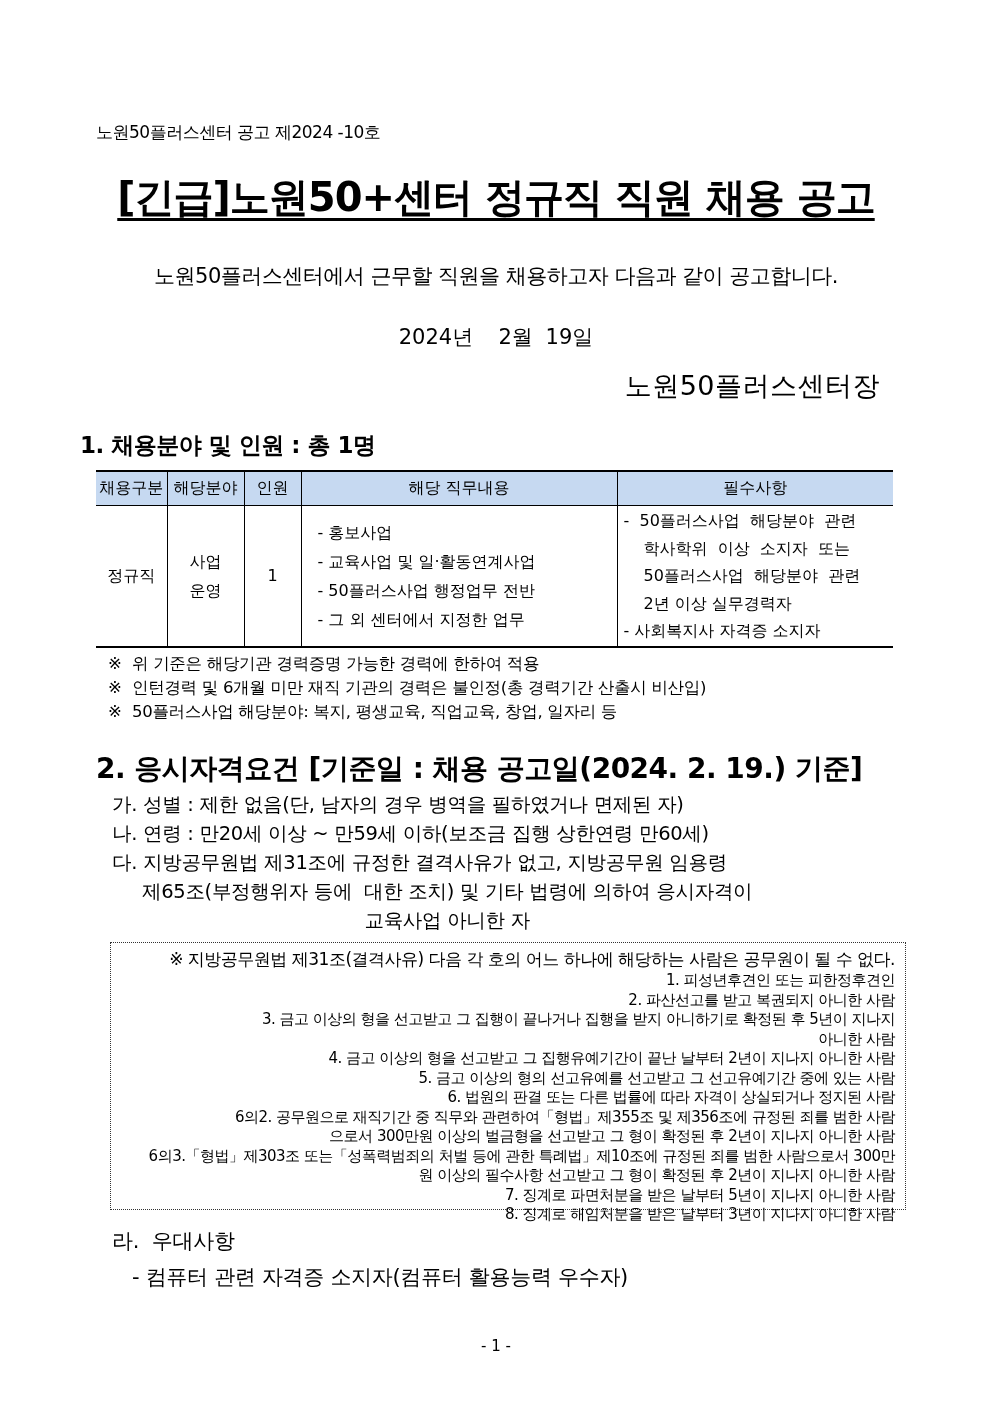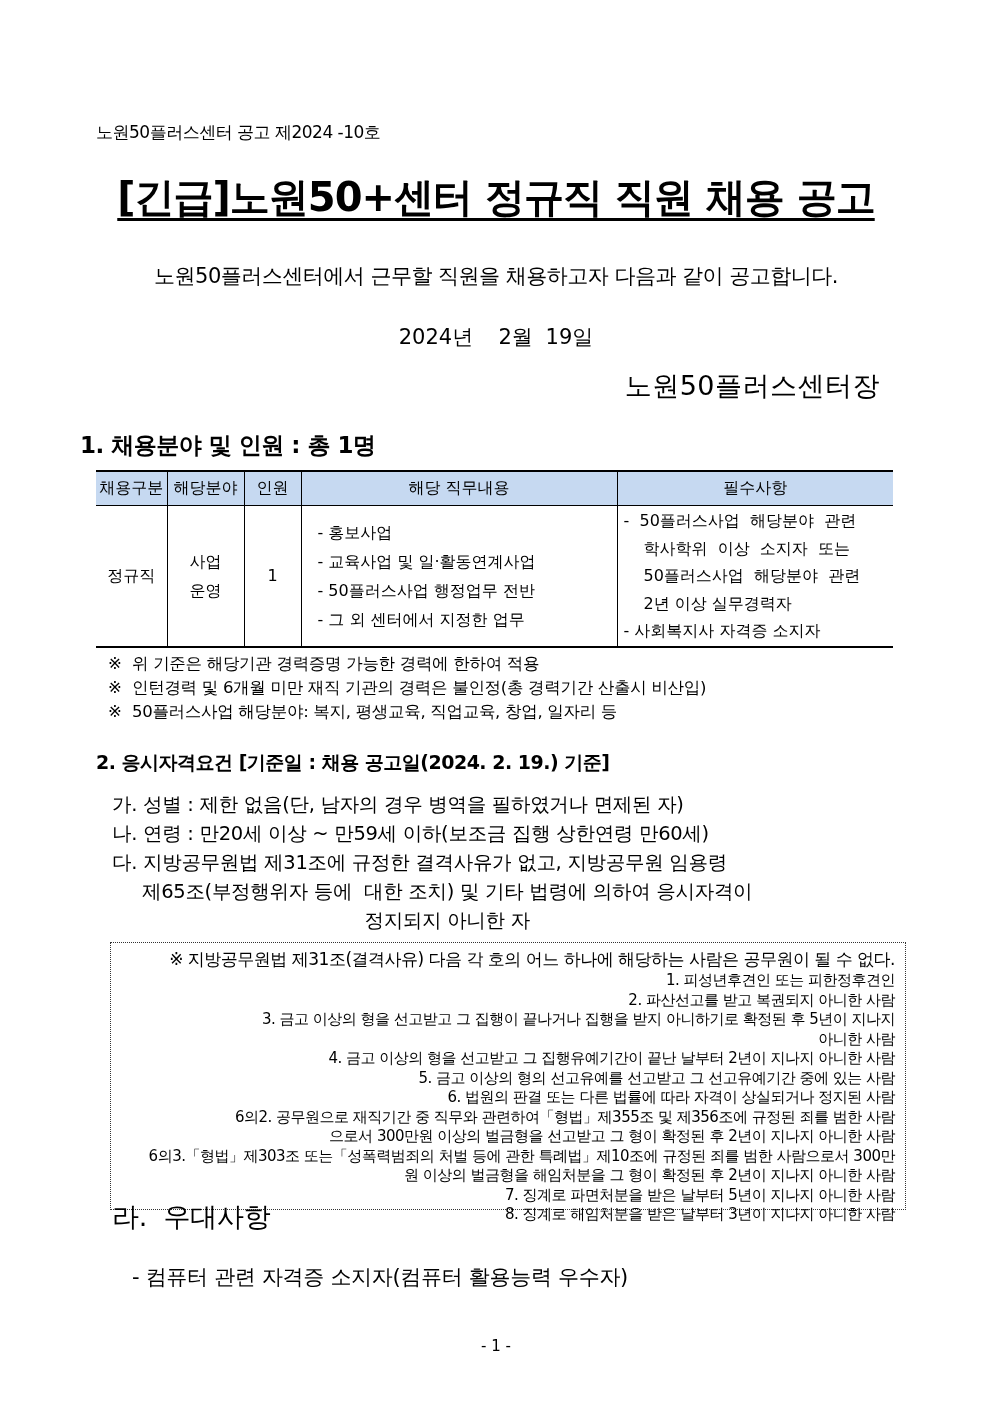--- a/index.html
+++ b/index.html
@@ -20,31 +20,31 @@
                      border-right: 1px solid #000; border-top: 2px solid #000; border-bottom: 1px solid #000; }
   table.recruit td { border: 1px solid #000; vertical-align: middle; text-align: center; line-height: 29px; }
   table.recruit tr:last-child td { border-bottom: 2px solid #000; }
   table.recruit th:first-child, table.recruit td:first-child { border-left: none; }
   table.recruit th:last-child, table.recruit td:last-child { border-right: none; }
   td.duties { text-align: left !important; padding-left: 16px; }
   td.req { text-align: left !important; padding-left: 6px; line-height: 27.5px !important; }
   .req-line.indent { padding-left: 20px; }
   .notes { left: 108px; top: 652px; font-size: 16.5px; line-height: 24px; letter-spacing: -0.3px; }
   .notes .mark { display: inline-block; width: 24px; }
-  .h2 { left: 96px; top: 750px; font-size: 19px; font-weight: bold; letter-spacing: -0.5px; }
+  .h2 { left: 96px; top: 750px; font-size: 28px; font-weight: bold; letter-spacing: -0.5px; }
   .quals { left: 112px; top: 790px; font-size: 19.5px; line-height: 29px; letter-spacing: -0.3px; }
   .quals .cont { padding-left: 30px; text-align: center; }
   .legal-box { left: 110px; top: 942px; width: 796px; height: 268px; border: 1.5px dotted #333;
                box-sizing: border-box; padding: 4px 10px; font-size: 15px; line-height: 19.5px;
                letter-spacing: -0.5px; text-align: right; }
   .legal-box .lhead { font-size: 17px; line-height: 24px; }
   .legal-box .li { padding-left: 12px; }
   .legal-box .cont { padding-left: 32px; }
   .legal-box .cont2 { padding-left: 66px; }
-  .pref-title { left: 112px; top: 1199px; font-size: 27px; letter-spacing: -0.3px; }
+  .pref-title { left: 112px; top: 1227px; font-size: 21px; letter-spacing: -0.3px; }
   .pref-item { left: 132px; top: 1263px; font-size: 21px; letter-spacing: -0.3px; }
   .page-no { left: 0; width: 992px; top: 1337px; text-align: center; font-size: 15px; }
 </style>
 </head>
 <body>
 
 <div class="abs doc-no">노원50플러스센터 공고 제2024 -10호</div>
 
 <div class="abs title">
   <span>[긴급]노원50+센터 정규직 직원 채용 공고</span>
@@ -104,36 +104,36 @@
   <div><span class="mark">※</span><span>50플러스사업 해당분야: 복지, 평생교육, 직업교육, 창업, 일자리 등</span></div>
 </div>
 
 <div class="abs h2">2. 응시자격요건 [기준일 : 채용 공고일(2024. 2. 19.) 기준]</div>
 
 <div class="abs quals">
   <div>가. 성별 : 제한 없음(단, 남자의 경우 병역을 필하였거나 면제된 자)</div>
   <div>나. 연령 : 만20세 이상 ~ 만59세 이하(보조금 집행 상한연령 만60세)</div>
   <div>다. 지방공무원법 제31조에 규정한 결격사유가 없고, 지방공무원 임용령</div>
   <div class="cont" style="white-space:pre;">제65조(부정행위자 등에  대한 조치) 및 기타 법령에 의하여 응시자격이</div>
-  <div class="cont">정지되지 아니한 자</div>
+  <div class="cont">교육사업 아니한 자</div>
 </div>
 
 <div class="abs legal-box">
   <div class="lhead">※ 지방공무원법 제31조(결격사유) 다음 각 호의 어느 하나에 해당하는 사람은 공무원이 될 수 없다.</div>
   <div class="li">1. 피성년후견인 또는 피한정후견인</div>
   <div class="li">2. 파산선고를 받고 복권되지 아니한 사람</div>
   <div class="li">3. 금고 이상의 형을 선고받고 그 집행이 끝나거나 집행을 받지 아니하기로 확정된 후 5년이 지나지</div>
   <div class="cont">아니한 사람</div>
   <div class="li">4. 금고 이상의 형을 선고받고 그 집행유예기간이 끝난 날부터 2년이 지나지 아니한 사람</div>
   <div class="li">5. 금고 이상의 형의 선고유예를 선고받고 그 선고유예기간 중에 있는 사람</div>
   <div class="li">6. 법원의 판결 또는 다른 법률에 따라 자격이 상실되거나 정지된 사람</div>
   <div class="li">6의2. 공무원으로 재직기간 중 직무와 관련하여「형법」제355조 및 제356조에 규정된 죄를 범한 사람</div>
   <div class="cont">으로서 300만원 이상의 벌금형을 선고받고 그 형이 확정된 후 2년이 지나지 아니한 사람</div>
   <div class="li">6의3.「형법」제303조 또는「성폭력범죄의 처벌 등에 관한 특례법」제10조에 규정된 죄를 범한 사람으로서 300만</div>
-  <div class="cont2">원 이상의 벌금형을 해임처분을 그 형이 확정된 후 2년이 지나지 아니한 사람</div>
+  <div class="cont2">원 이상의 필수사항 선고받고 그 형이 확정된 후 2년이 지나지 아니한 사람</div>
   <div class="li">7. 징계로 파면처분을 받은 날부터 5년이 지나지 아니한 사람</div>
   <div class="li">8. 징계로 해임처분을 받은 날부터 3년이 지나지 아니한 사람</div>
 </div>
 
 <div class="abs pref-title" style="white-space:pre;">라.  우대사항</div>
 <div class="abs pref-item">- 컴퓨터 관련 자격증 소지자(컴퓨터 활용능력 우수자)</div>
 
 <div class="abs page-no">- 1 -</div>
 
 </body></html>

